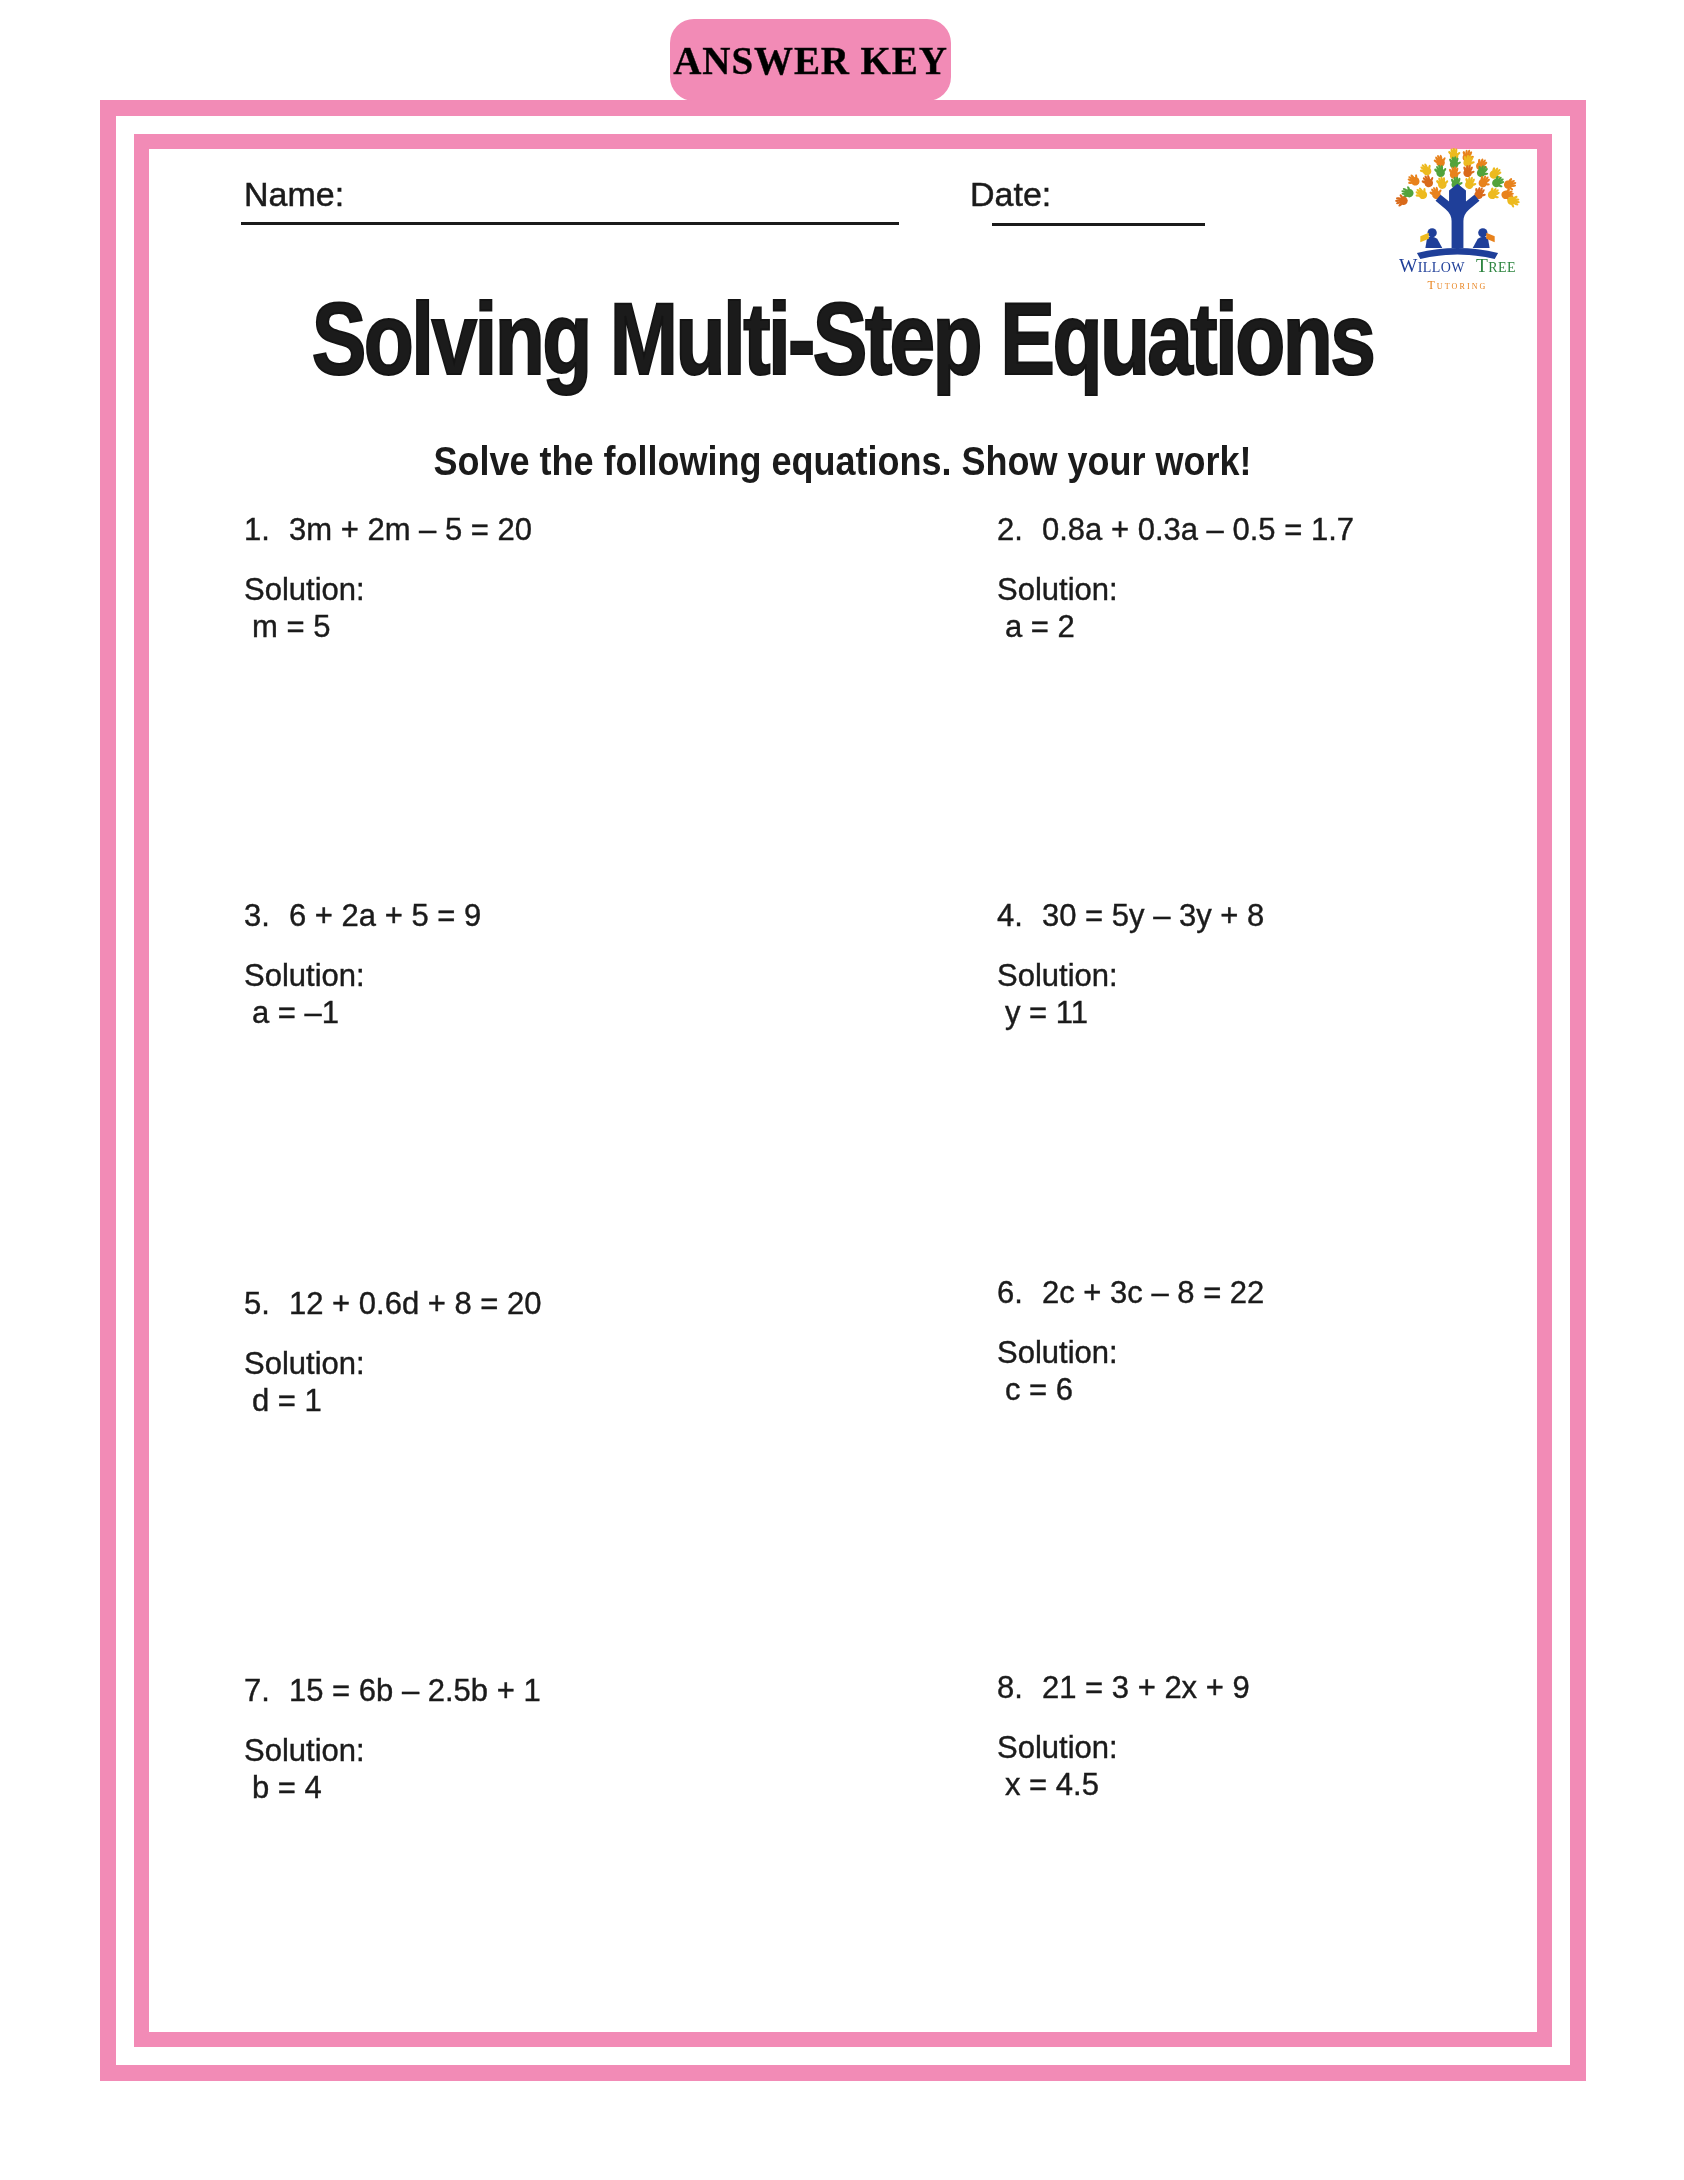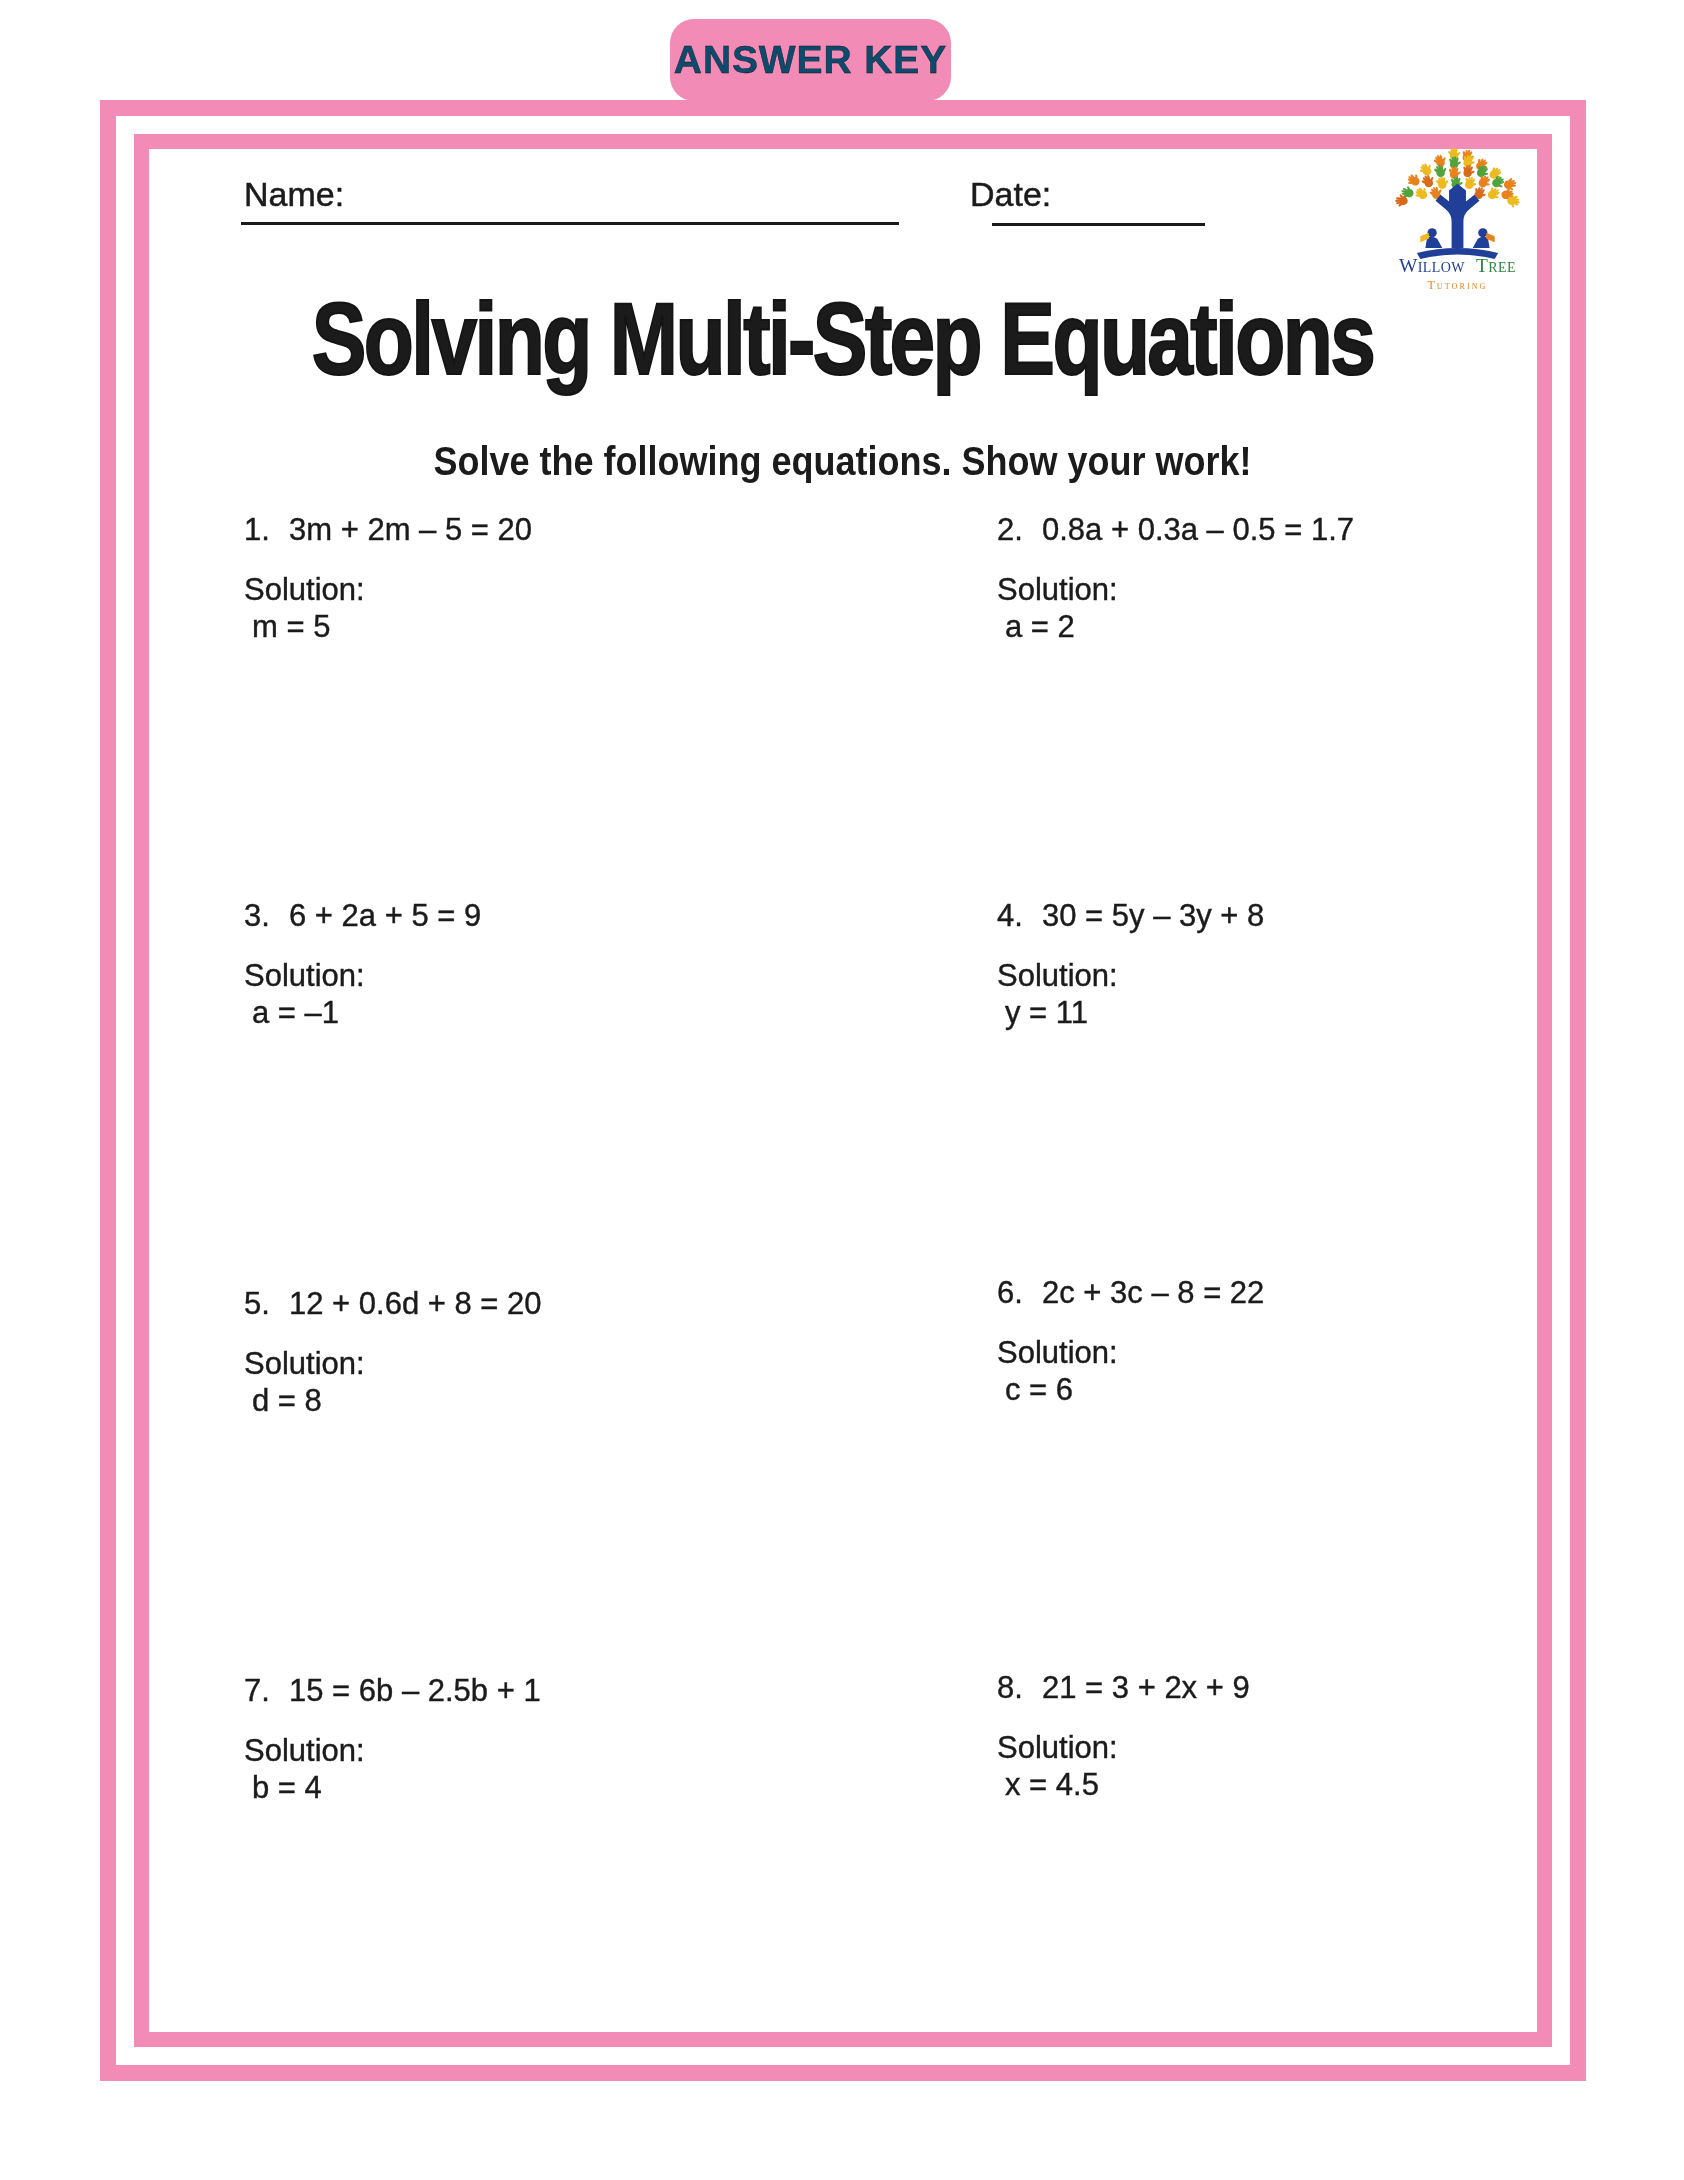--- a/index.html
+++ b/index.html
@@ -2,21 +2,21 @@
 <html style="font-size:13.6px"><head>
 <meta charset="utf-8">
 <style>
   html,body{margin:0;padding:0;background:#ffffff;}
   .page{position:relative;width:1685px;height:2181px;background:#ffffff;overflow:hidden;
         font-family:"Liberation Sans",sans-serif;color:#1b1b1b;}
 
   
   .badge{position:absolute;left:670px;top:19px;width:281px;height:82px;background:#F28BB6;
          border-radius:24px;display:flex;align-items:center;justify-content:center;z-index:3;}
-  .badge span{font-size:39px;font-weight:700;letter-spacing:0.9px;color:#0c4a6e;
+  .badge span{font-size:39px;font-weight:700;letter-spacing:0.9px;color:#000000;font-family:Liberation Serif, serif;
               -webkit-text-stroke:0.4px #141414;}
 
   
   .frame-outer{position:absolute;left:100px;top:100px;width:1486px;height:1981px;
                border:16px solid #F28BB6;box-sizing:border-box;z-index:1;}
   .frame-inner{position:absolute;left:18px;top:18px;right:18px;bottom:18px;
                border:15.3px solid #F28BB6;}
 
   .content{position:absolute;inset:0;z-index:2;border-radius:32px;}
 
@@ -186,21 +186,21 @@
       </div>
     </div>
 
     <div class="problem p5">
       <div class="eq-row">
         <span class="num">5.</span>
         <span class="eq">12 + 0.6d + 8 = 20</span>
       </div>
       <div class="sol-row">
         <span class="sol-label">Solution:</span>
-        <span class="sol-val">d = 8</span>
+        <span class="sol-val">d = 1</span>
       </div>
     </div>
 
     <div class="problem p6">
       <div class="eq-row">
         <span class="num">6.</span>
         <span class="eq">2c + 3c – 8 = 22</span>
       </div>
       <div class="sol-row">
         <span class="sol-label">Solution:</span>

